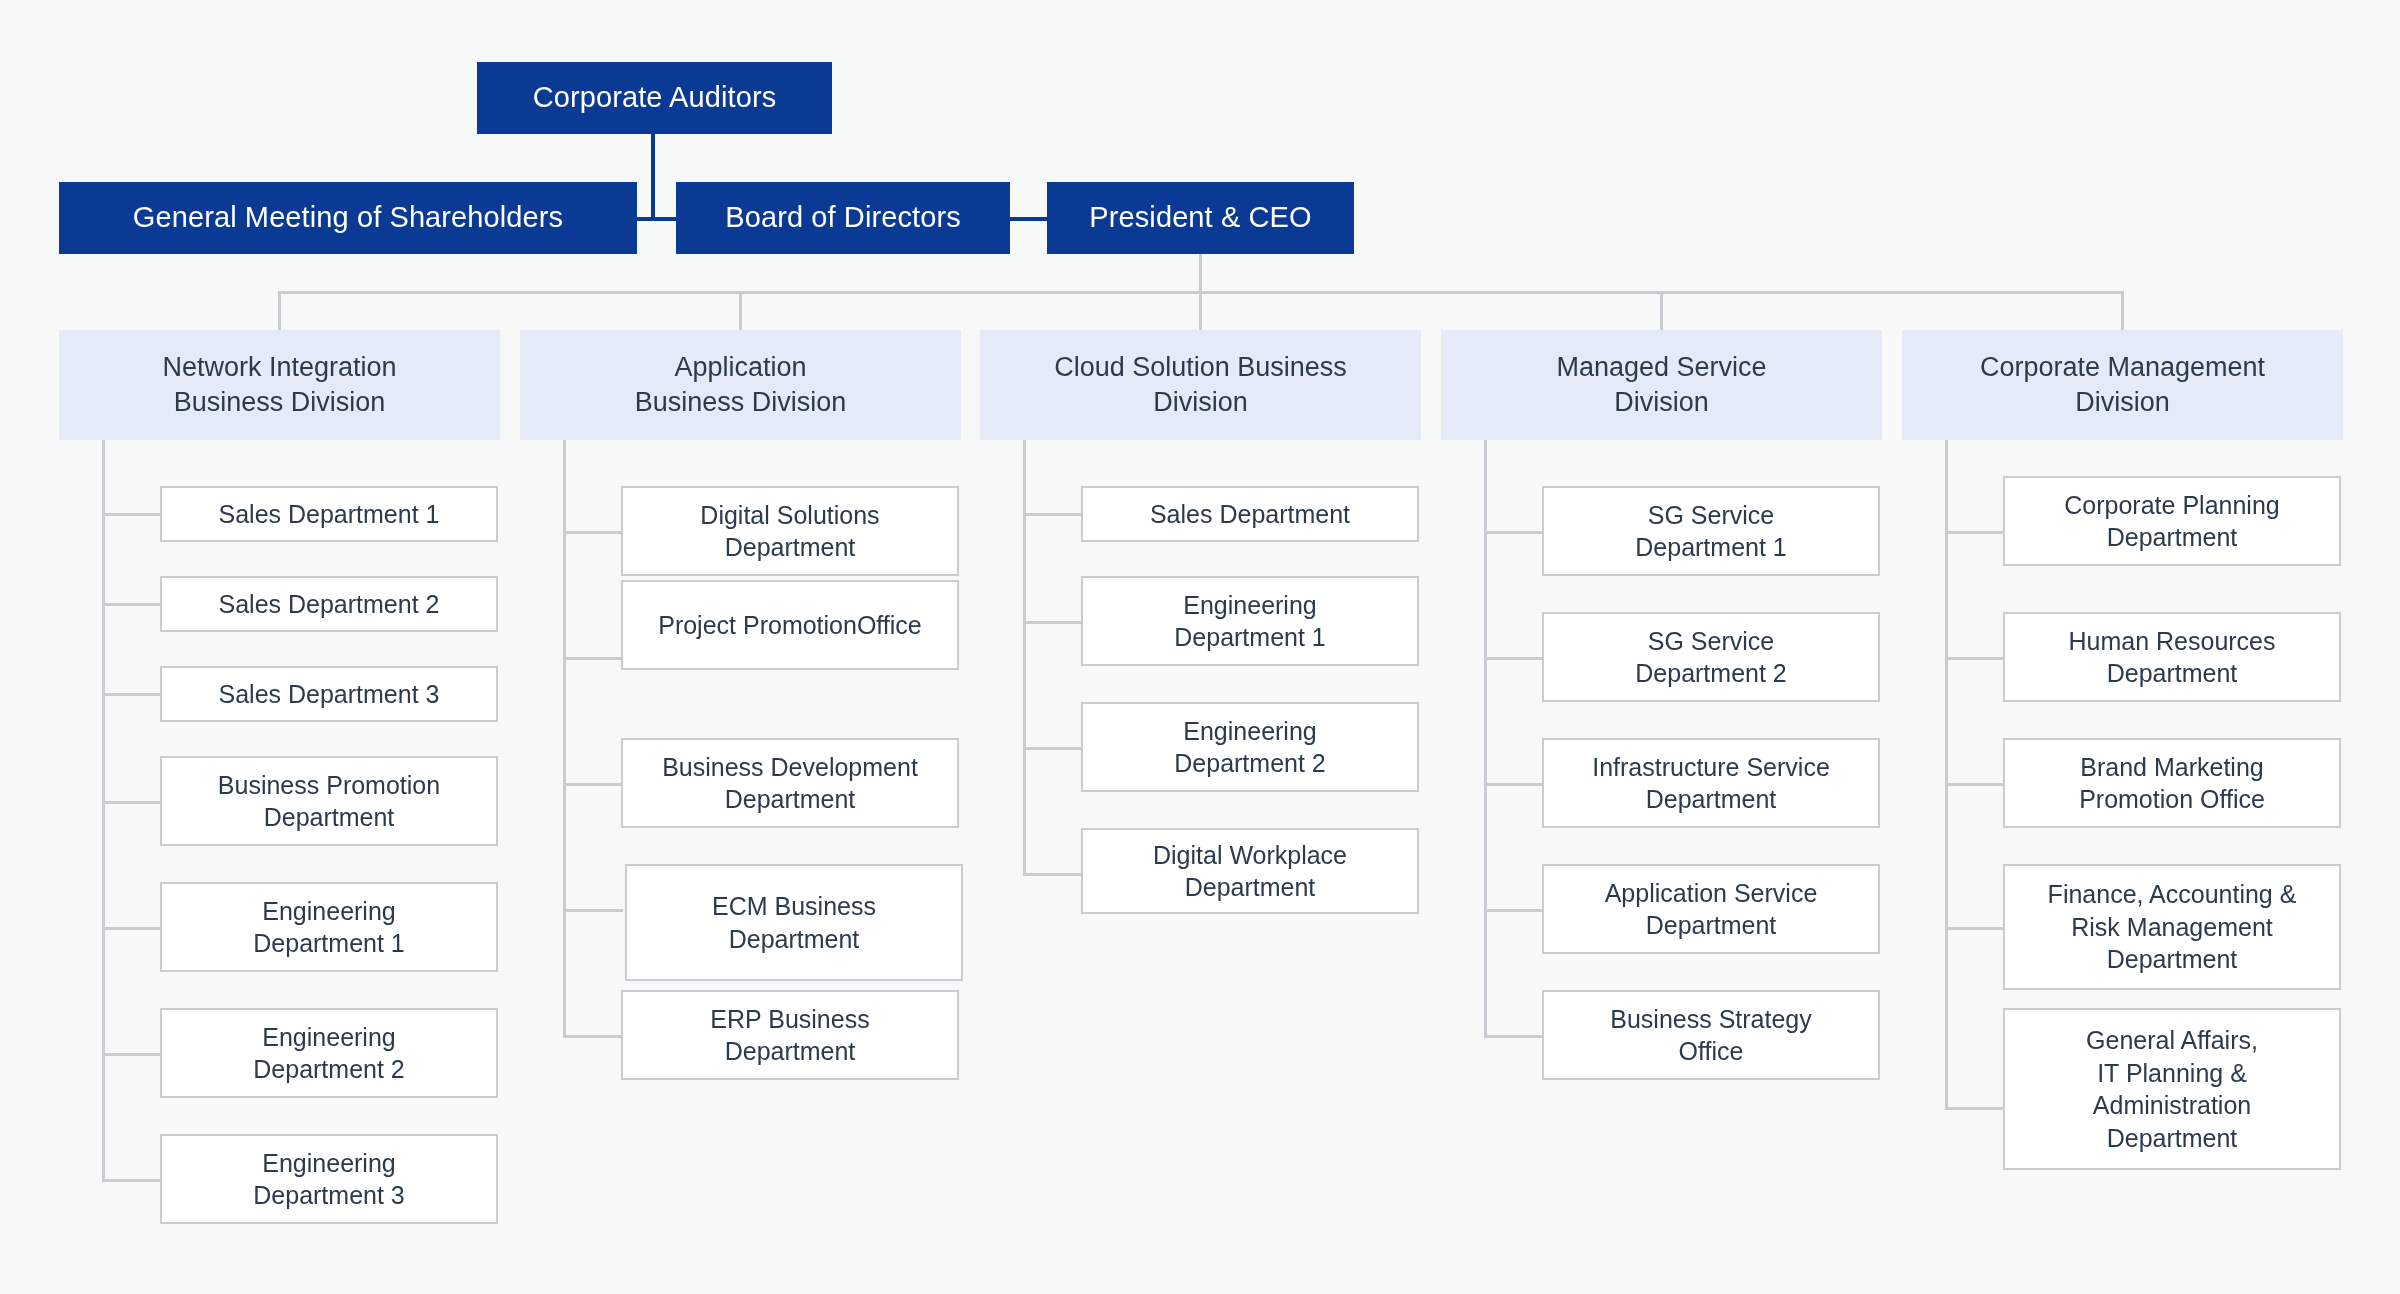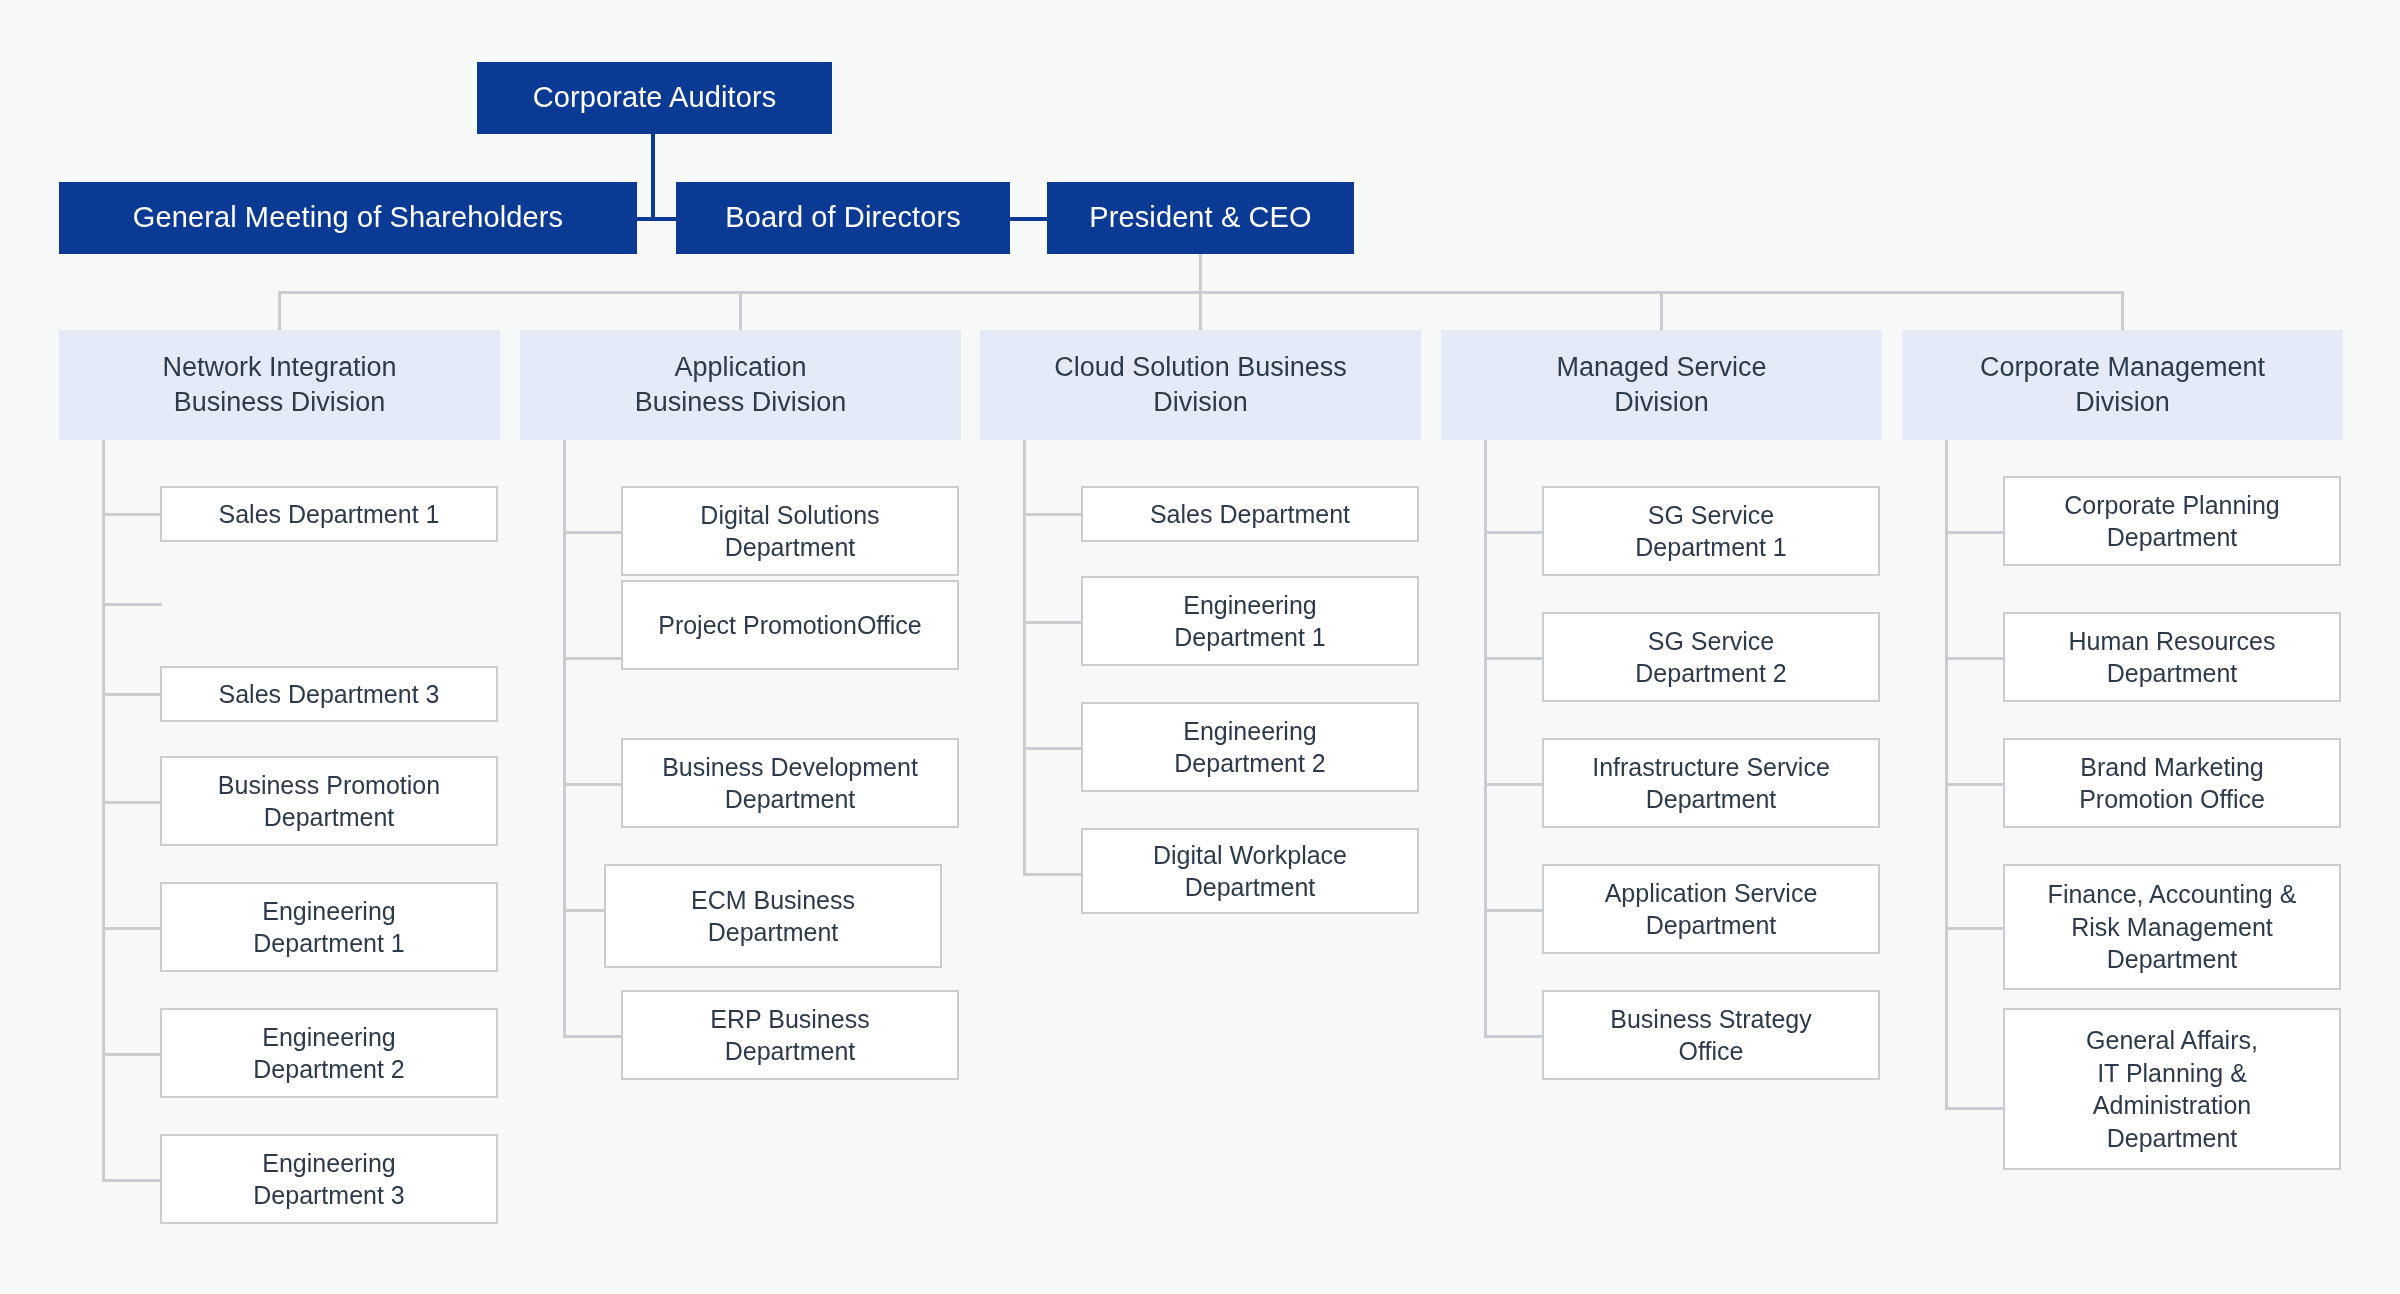--- a/index.html
+++ b/index.html
@@ -172,20 +172,23 @@
   </div>
 
   <div class="node division" style="left:1902px; top:330px; width:441px; height:110px; flex-direction:column;">
     <span>Corporate Management</span>
     <span>Division</span>
   </div>
 
   <div class="node dept" style="left:160px; top:486px; width:338px; height:56px;">
     <span>Sales Department 1</span>
   </div>
+  <div class="node dept" style="left:160px; top:576px; width:338px; height:56px;">
+    <span>Sales Department 2</span>
+  </div>
   <div class="node dept" style="left:160px; top:666px; width:338px; height:56px;">
     <span>Sales Department 3</span>
   </div>
   <div class="node dept" style="left:160px; top:756px; width:338px; height:90px; flex-direction:column;">
     <span>Business Promotion</span>
     <span>Department</span>
   </div>
   <div class="node dept" style="left:160px; top:882px; width:338px; height:90px; flex-direction:column;">
     <span>Engineering</span>
     <span>Department 1</span>
@@ -204,21 +207,21 @@
     <span>Department</span>
   </div>
   <div class="node dept" style="left:621px; top:580px; width:338px; height:90px; flex-direction:row;">
     <span>Project Promotion</span>
     <span>Office</span>
   </div>
   <div class="node dept" style="left:621px; top:738px; width:338px; height:90px; flex-direction:column;">
     <span>Business Development</span>
     <span>Department</span>
   </div>
-  <div class="node dept" style="left:604px; top:864px; width:338px; height:104px; flex-direction:column;">
+  <div class="node dept" style="left:625px; top:864px; width:338px; height:117px; flex-direction:column;">
     <span>ECM Business</span>
     <span>Department</span>
   </div>
   <div class="node dept" style="left:621px; top:990px; width:338px; height:90px; flex-direction:column;">
     <span>ERP Business</span>
     <span>Department</span>
   </div>
 
   <div class="node dept" style="left:1081px; top:486px; width:338px; height:56px;">
     <span>Sales Department</span>

